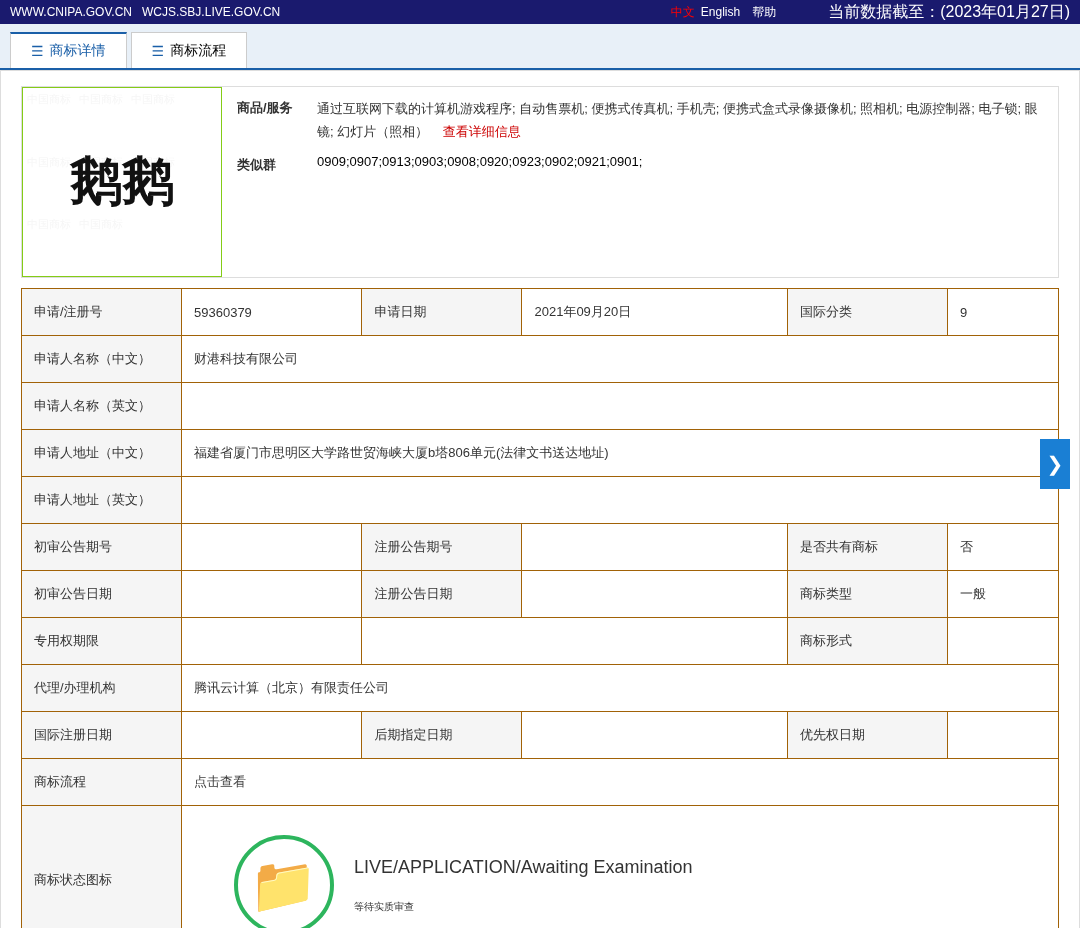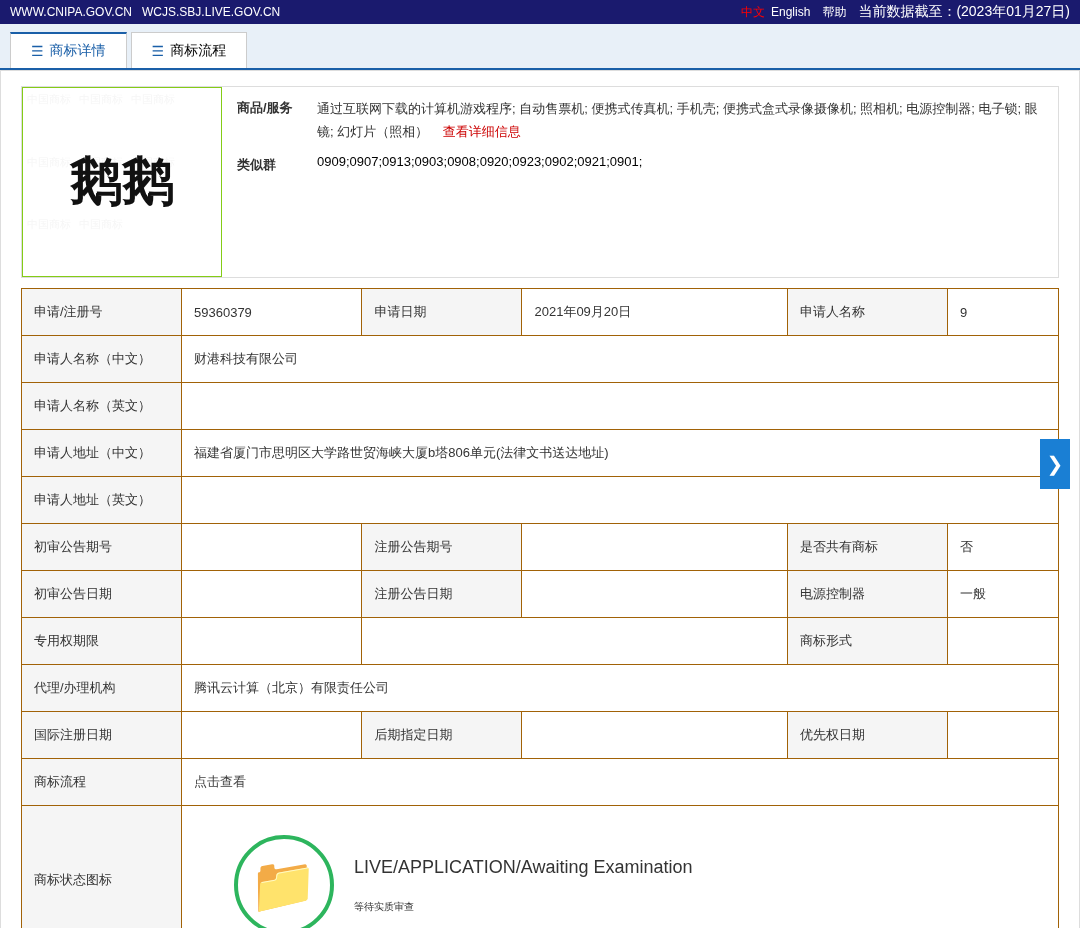--- a/index.html
+++ b/index.html
@@ -12,21 +12,21 @@
       display: flex;
       align-items: center;
       padding: 4px 10px;
       height: 24px;
       font-size: 12px;
     }
     .top-bar-sites { flex: 1; }
     .top-bar-lang-cn { color: red; margin-right: 6px; cursor: pointer; }
     .top-bar-lang-en { color: white; margin-right: 12px; cursor: pointer; }
     .top-bar-help { color: white; margin-right: 12px; }
-    .top-bar-date { color: white; font-size: 14px; }
+    .top-bar-date { color: white; font-size: 16px; margin-left: 40px; }
 
     
     .tab-bar {
       background: #e8f0f8;
       display: flex;
       padding: 8px 10px 0 10px;
       border-bottom: 2px solid #1a5fa8;
     }
     .tab {
       display: flex;
@@ -274,21 +274,21 @@
   </div>
 
   <table class="info-table">
     <tbody>
 
       <tr>
         <td class="label-cell">申请/注册号</td>
         <td class="value-cell">59360379</td>
         <td class="label-cell">申请日期</td>
         <td class="value-cell">2021年09月20日</td>
-        <td class="label-cell">申请人名称</td>
+        <td class="label-cell">国际分类</td>
         <td class="value-cell">9</td>
       </tr>
 
       <tr>
         <td class="label-cell">申请人名称（中文）</td>
         <td class="value-cell" colspan="5">财港科技有限公司</td>
       </tr>
 
       <tr>
         <td class="label-cell">申请人名称（英文）</td>
@@ -312,21 +312,21 @@
         <td class="value-cell"></td>
         <td class="label-cell">是否共有商标</td>
         <td class="value-cell">否</td>
       </tr>
 
       <tr>
         <td class="label-cell">初审公告日期</td>
         <td class="value-cell"></td>
         <td class="label-cell">注册公告日期</td>
         <td class="value-cell"></td>
-        <td class="label-cell">电源控制器</td>
+        <td class="label-cell">商标类型</td>
         <td class="value-cell">一般</td>
       </tr>
 
       <tr>
         <td class="label-cell">专用权期限</td>
         <td class="value-cell"></td>
         <td class="value-cell" colspan="2"></td>
         <td class="label-cell">商标形式</td>
         <td class="value-cell"></td>
       </tr>

